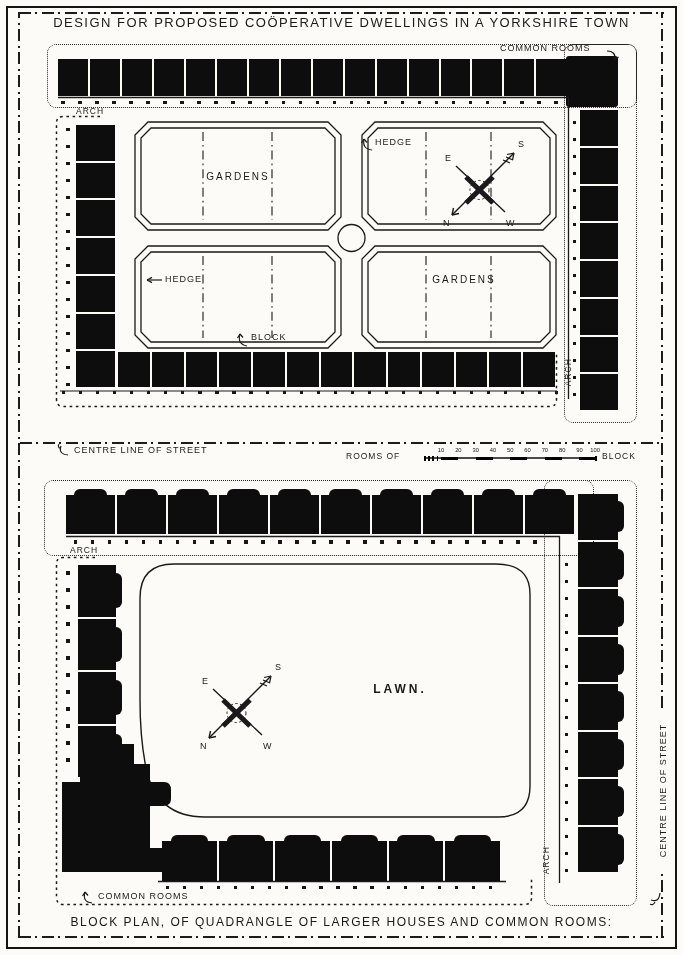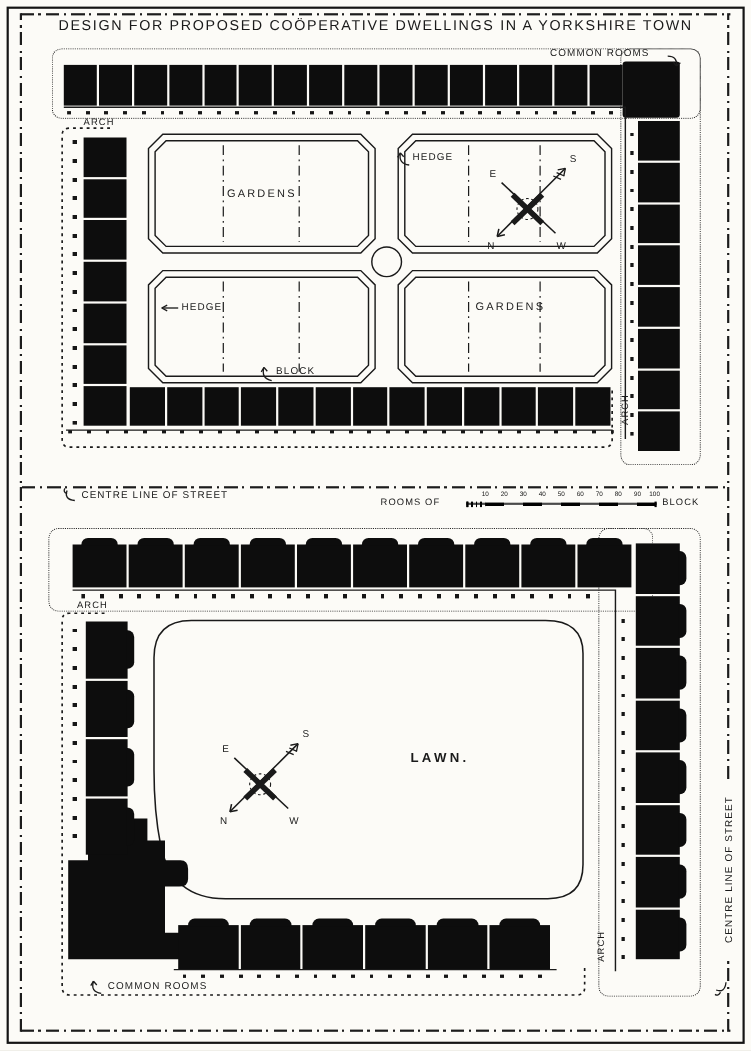--- a/index.html
+++ b/index.html
@@ -291,14 +291,15 @@
 
   <div class="lbl s8" style="left:70px;top:546px;">ARCH</div>
   <div class="lbl s12 ctr ls3" style="left:350px;top:683px;width:100px;font-weight:bold;">LAWN.</div>
   <div class="lbl s8 ctr rot" style="left:526px;top:856px;width:40px;">ARCH</div>
   <div class="lbl s9 whitebg" style="left:96px;top:892px;">COMMON ROOMS</div>
   <div class="lbl s9 ctr rot whitebg" style="left:582px;top:786px;width:158px;">CENTRE LINE OF STREET</div>
   <div class="lbl s9" style="left:202px;top:677px;">E</div>
   <div class="lbl s9" style="left:275px;top:663px;">S</div>
   <div class="lbl s9" style="left:200px;top:742px;">N</div>
   <div class="lbl s9" style="left:263px;top:742px;">W</div>
+  <div class="lbl s12 ctr" style="left:60px;top:916px;width:563px;letter-spacing:1.5px;">BLOCK PLAN, OF QUADRANGLE OF LARGER HOUSES AND COMMON ROOMS:</div>
 
 </div>
 
 </body></html>

